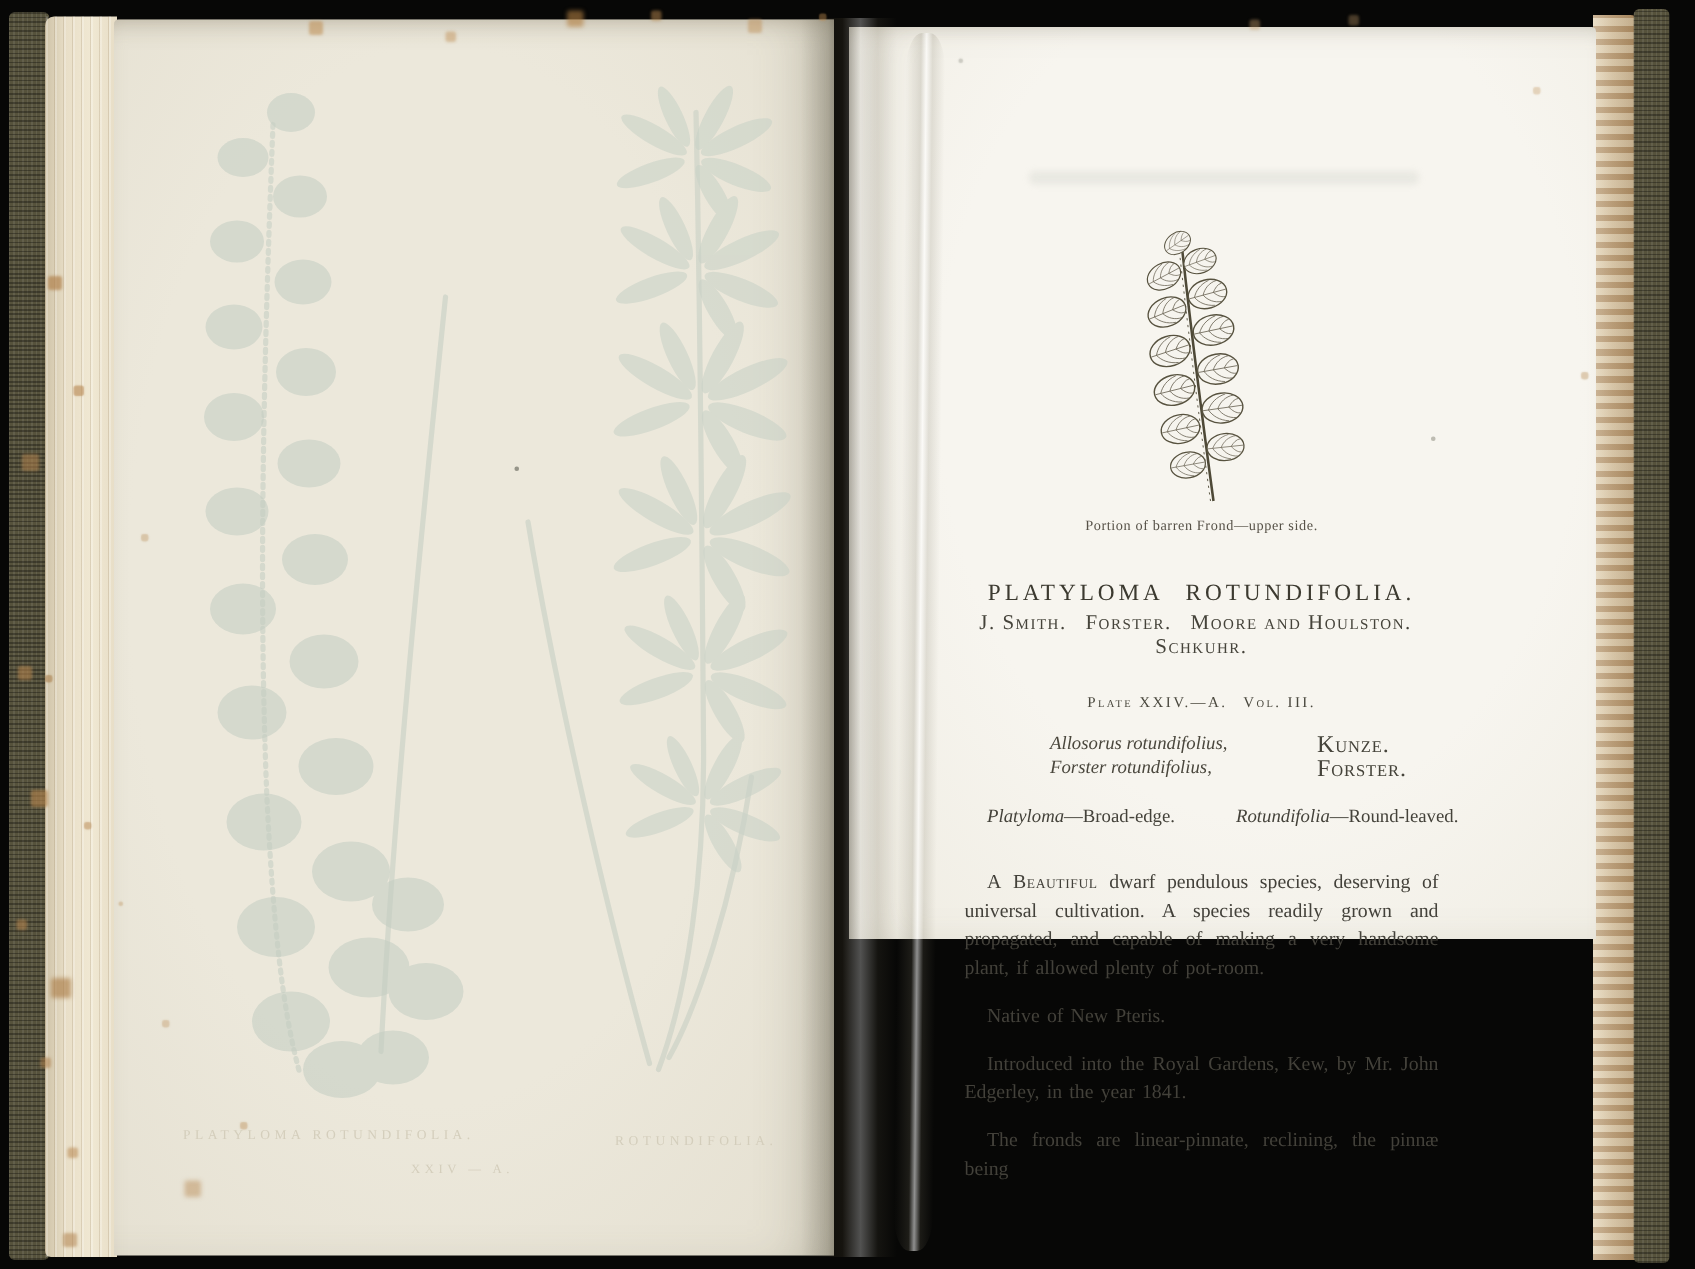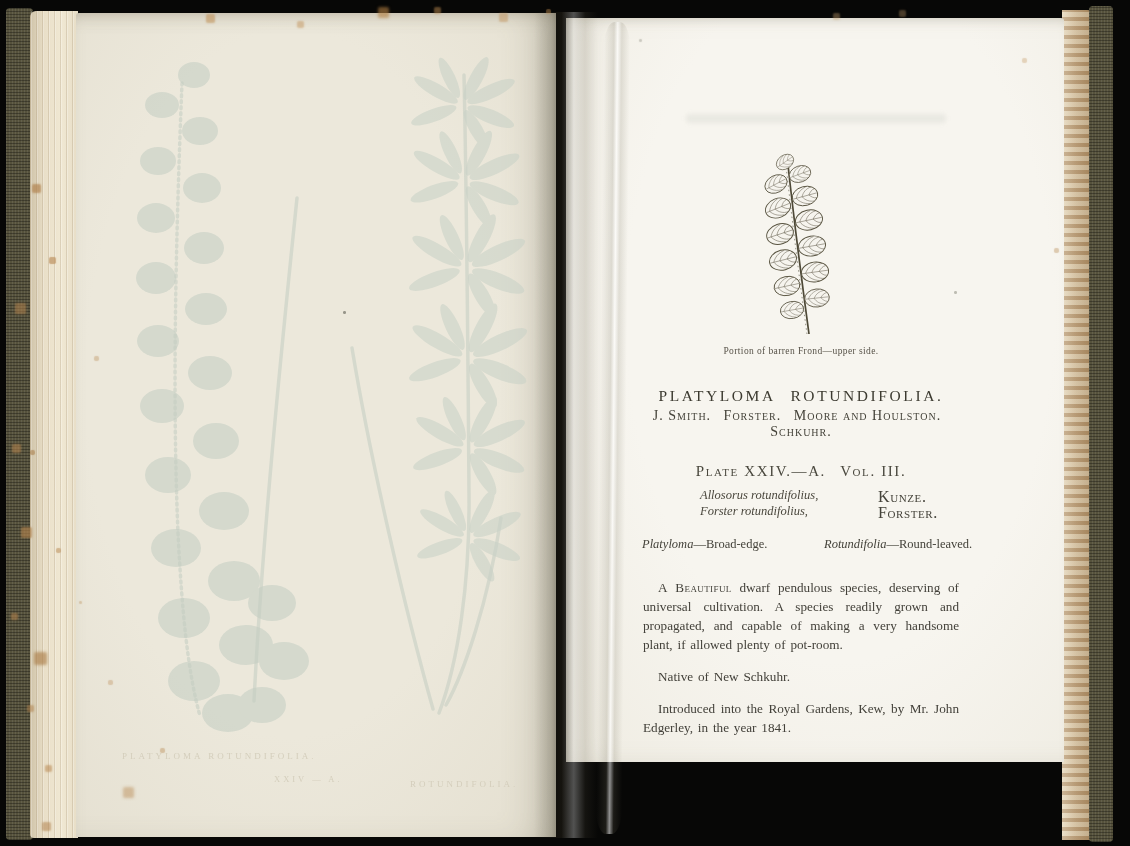--- a/index.html
+++ b/index.html
@@ -24,21 +24,21 @@
       border-top-right-radius:4px;}
   .edges-right:after{content:"";position:absolute;inset:0;
       background:repeating-linear-gradient(0deg,rgba(146,100,52,.38) 0 4px,rgba(228,210,180,.35) 4px 9px),
                  linear-gradient(90deg,rgba(255,255,255,.25),rgba(90,60,30,.25));}
   
   .page{position:absolute;z-index:1;}
   .page-left{left:76px;top:13px;width:480px;height:824px;
       background:radial-gradient(ellipse at 45% 45%,#ece8db 55%,#e4dfd0 100%);
       border-top-left-radius:3px;
       box-shadow:inset -34px 0 40px -24px rgba(100,95,75,.45), inset 0 10px 18px -12px rgba(120,105,80,.5);}
-  .page-right{left:566px;top:18px;width:498px;height:744px;
+  .page-right{left:566px;top:18px;width:498px;height:608px;
       background:radial-gradient(ellipse at 55% 40%,#f7f5ef 55%,#efece2 100%);
       border-top-right-radius:3px;
       box-shadow:inset 28px 0 38px -22px rgba(100,95,75,.40), inset 0 8px 14px -10px rgba(130,120,95,.4);}
   .gutter{position:absolute;z-index:2;left:534px;top:12px;width:64px;height:826px;pointer-events:none;
       background:linear-gradient(90deg,rgba(60,55,40,0) 0%,rgba(60,55,40,.16) 28%,rgba(45,40,28,.38) 43%,
                  rgba(255,255,255,.30) 62%,rgba(120,112,90,.12) 80%,rgba(0,0,0,0) 100%);}
   .crease{position:absolute;left:34px;top:4px;width:26px;height:812px;pointer-events:none;
       background:linear-gradient(90deg,transparent,rgba(120,115,95,.20) 38%,rgba(255,255,255,.55) 52%,
                  rgba(120,115,95,.18) 68%,transparent);
       transform:skewX(-.6deg);border-radius:40%/3%;}
@@ -62,39 +62,39 @@
       836px 16px 2px 3px rgba(200,160,110,.40), 902px 13px 2px 3px rgba(200,160,110,.35),
       1024px 60px 1px 2px rgba(200,160,110,.40), 1056px 250px 1px 2px rgba(190,150,100,.45),
       640px 40px 1px 1px rgba(150,150,140,.45), 344px 312px 0 1px rgba(80,80,70,.55),
       955px 292px 0 1px rgba(120,120,105,.45);}
   
   .ghost{position:absolute;left:0;top:0;pointer-events:none;}
   .ghost-text{position:absolute;font-family:"Liberation Serif",serif;color:#d4cebc;
       letter-spacing:3px;filter:blur(.5px);white-space:nowrap;}
   .gt-left{left:46px;top:738px;font-size:9px;}
   .gt-center{left:198px;top:761px;font-size:8.5px;}
-  .gt-right{left:334px;top:766px;font-size:9px;}
+  .gt-right{left:334px;top:742px;font-size:9px;}
   
   .frond{position:absolute;left:181px;top:132px;}
   .content{position:absolute;left:64px;top:0;width:342px;color:#3f3d34;}
   .caption{position:absolute;top:328px;left:0;width:100%;text-align:center;
       font-size:9.5px;letter-spacing:.4px;color:#575248;}
   .title{position:absolute;top:369px;left:0;width:100%;text-align:center;
       font-size:15.5px;letter-spacing:2.6px;word-spacing:9px;color:#3c3a30;}
   .authorities{position:absolute;top:390px;left:0;width:100%;text-align:center;
       font-variant:small-caps;font-size:14px;letter-spacing:1px;color:#45433a;}
   .plate-line{position:absolute;top:445px;left:0;width:100%;text-align:center;
-      font-variant:small-caps;font-size:15px;letter-spacing:1.6px;color:#4a483e;}
+      font-variant:small-caps;font-size:10px;letter-spacing:1.6px;color:#4a483e;}
   .syn-row{position:absolute;left:0;width:100%;height:15px;}
   .syn-name{position:absolute;left:70px;font-style:italic;font-size:12.5px;color:#4a473d;}
   .syn-auth{position:absolute;left:248px;font-variant:small-caps;font-size:16px;letter-spacing:.6px;color:#45433a;}
   .etym-row{position:absolute;top:519px;left:0;width:100%;font-size:12.5px;color:#44423a;}
   .etym{position:absolute;white-space:nowrap;}
   .etym i{font-style:italic;}
-  .e1{left:12px;}  .e2{left:194px;}
+  .e1{left:28px;}  .e2{left:194px;}
   .body{position:absolute;top:547px;left:0;width:342px;font-size:13.2px;line-height:19px;
       text-align:justify;color:#43413a;word-spacing:1.5px;}
   .body p{margin:13px;text-indent:15px;}
   .lead{font-variant:small-caps;letter-spacing:.4px;}
 </style>
 </head>
 <body>
 
 <div class="stage">
 
@@ -215,22 +215,23 @@
         <span class="syn-auth">Forster.</span>
       </div>
 
       <div class="etym-row">
         <span class="etym e1"><i>Platyloma</i><span>—Broad-edge.</span></span>
         <span class="etym e2"><i>Rotundifolia</i><span>—Round-leaved.</span></span>
       </div>
 
       <div class="body">
         <p><span class="lead">A Beautiful</span><span> dwarf pendulous species, deserving of universal cultivation. A species readily grown and propagated, and capable of making a very handsome plant, if allowed plenty of pot-room.</span></p>
-        <p>Native of New Schkuhr.</p>
+        <p>Native of New Pteris.</p>
         <p>Introduced into the Royal Gardens, Kew, by Mr. John Edgerley, in the year 1841.</p>
+        <p>The fronds are linear-pinnate, reclining, the pinnæ being</p>
       </div>
     </div>
   </div>
 
   <div class="gutter"></div>
   <div class="edges edges-right"></div>
   <div class="cover cover-right"></div>
   <div class="fox"></div>
 
 </div>

